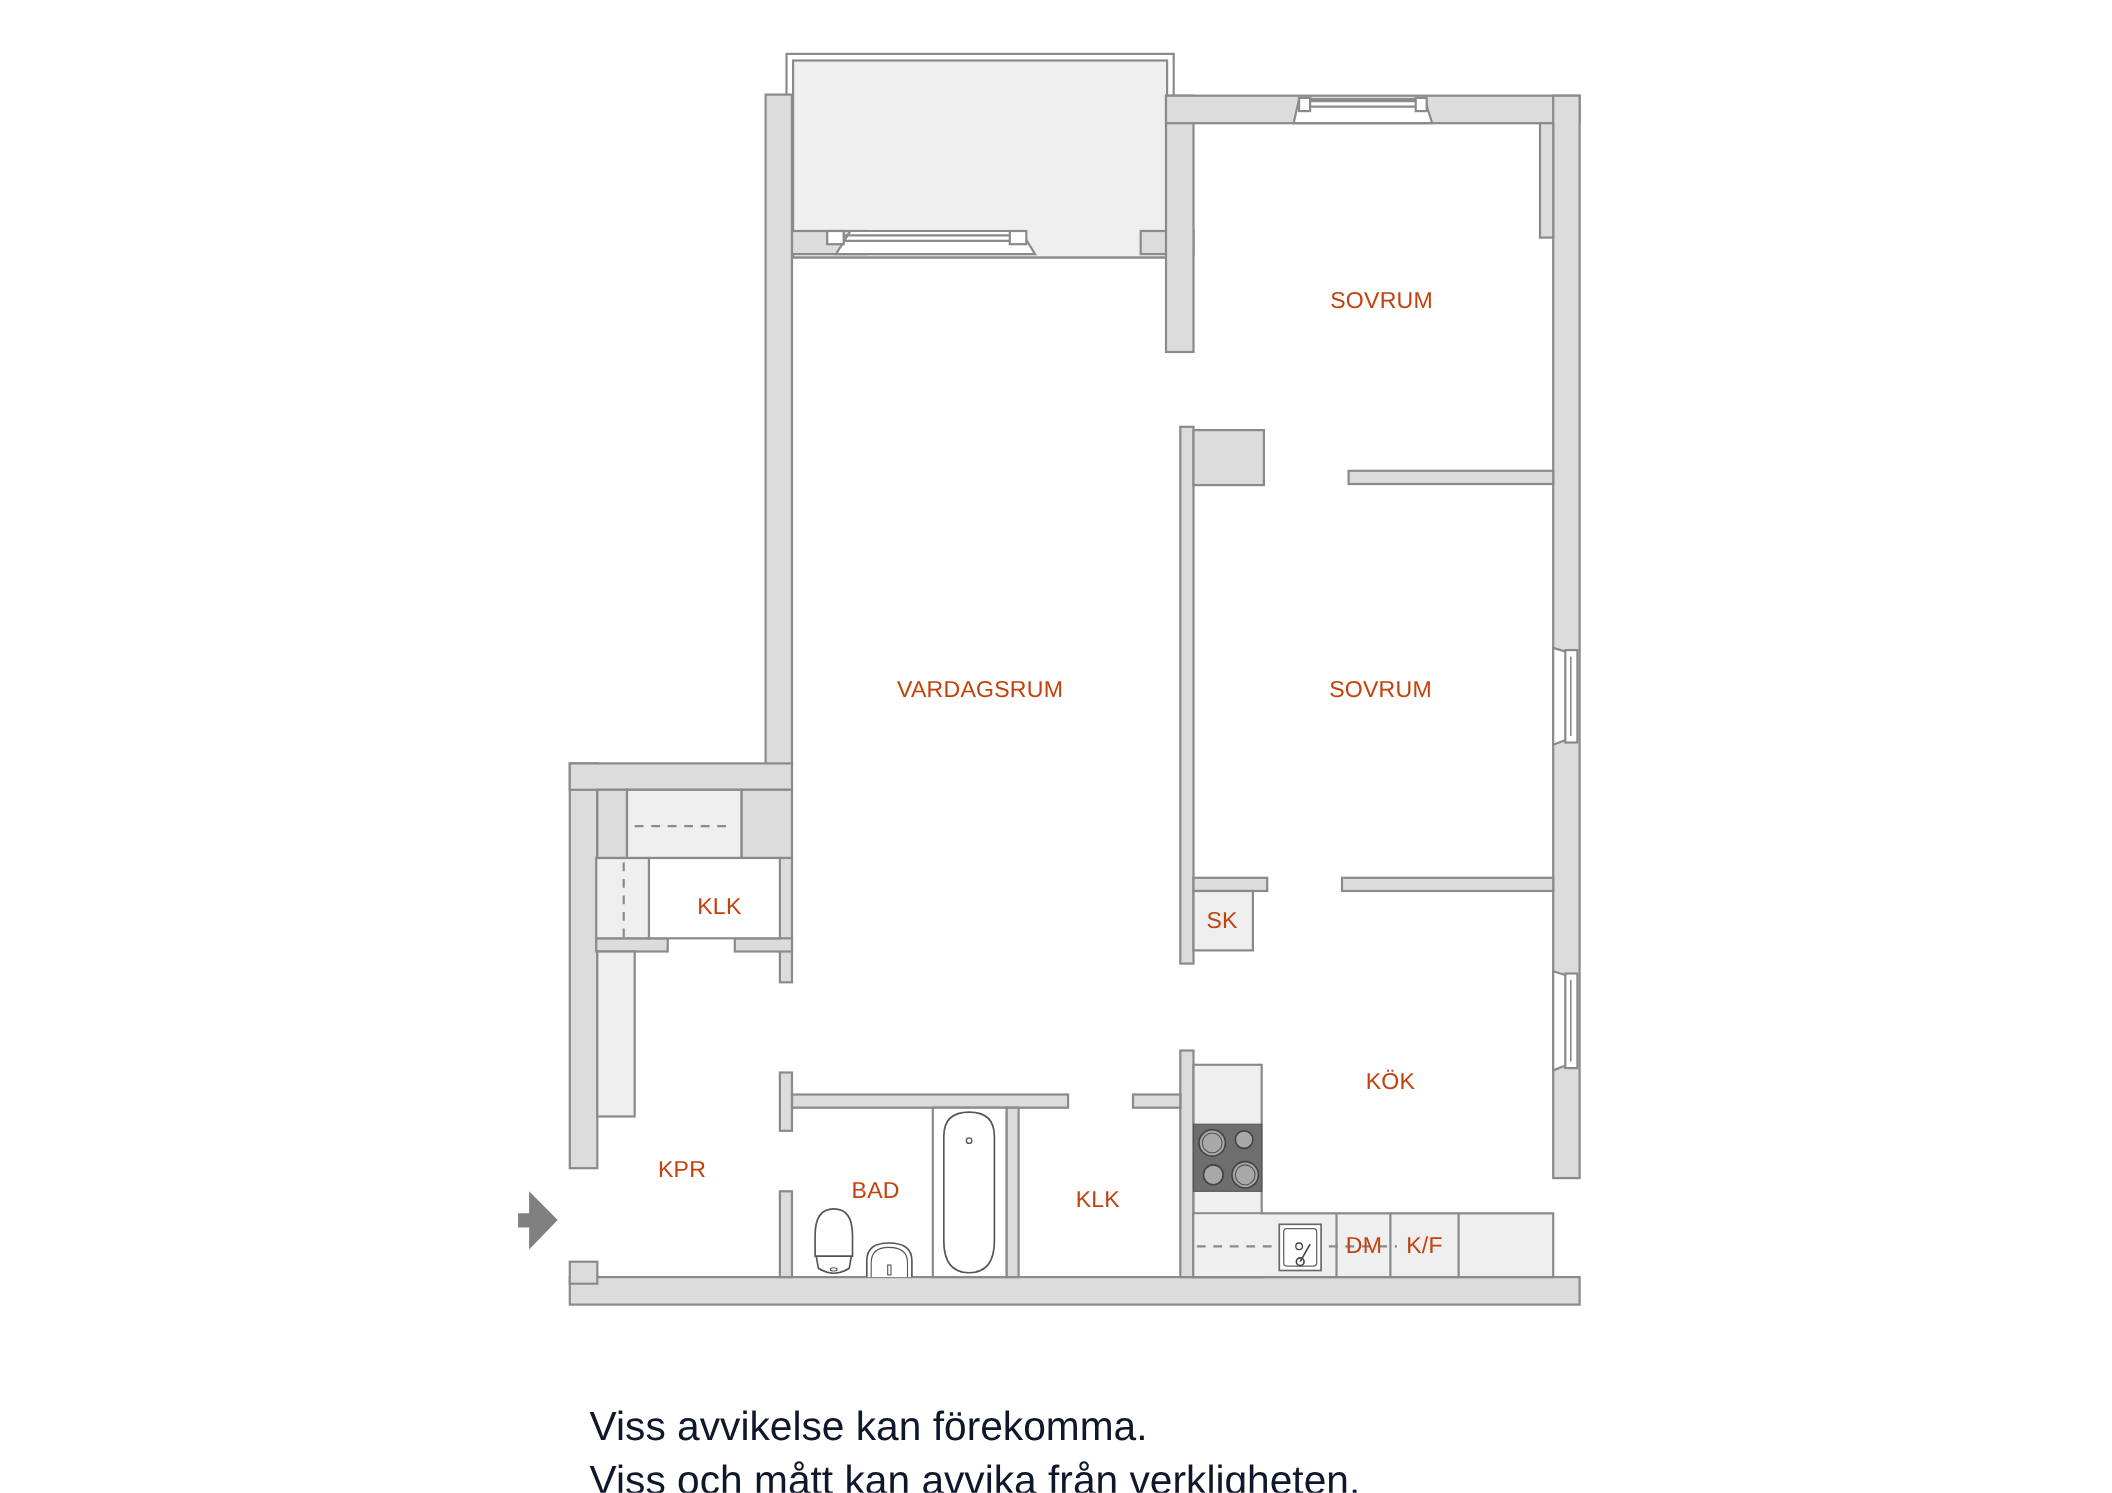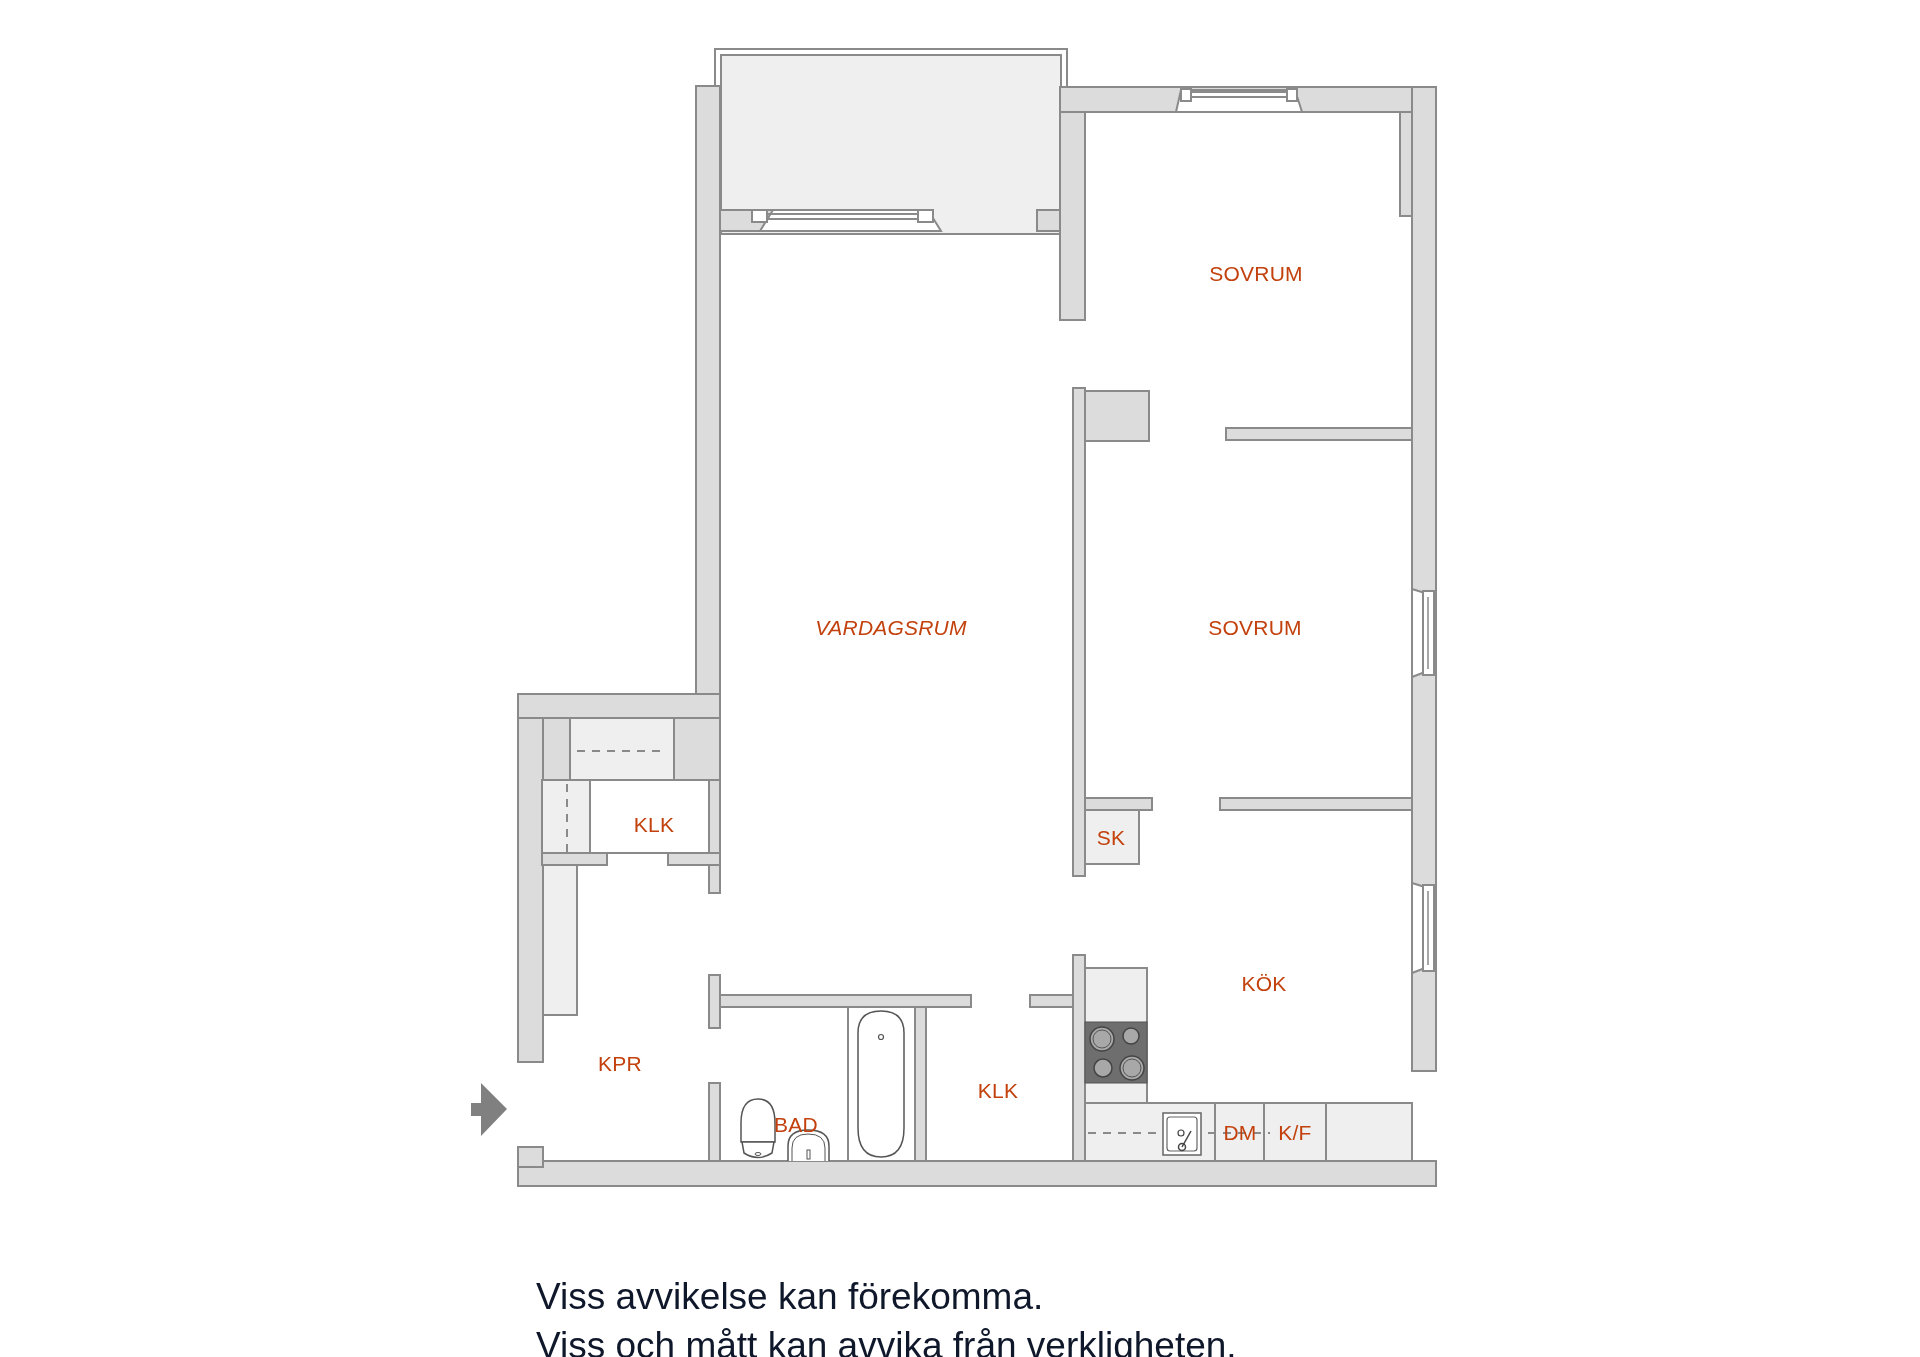--- a/index.html
+++ b/index.html
@@ -154,26 +154,26 @@
 
   <g>
     <path d="M788,1161 L788,1146 Q788,1130 808,1130 Q829,1130 829,1146 L829,1161" class="fixture"></path>
     <path d="M792,1161 L792,1148 Q792,1134 808,1134 Q825,1134 825,1148 L825,1161" fill="none" stroke="#555" stroke-width="1"></path>
     <rect x="807" y="1150" width="3" height="9" fill="none" stroke="#555" stroke-width="1"></rect>
   </g>
 
   <polygon points="471,1103 481,1103 481,1083 507,1109 481,1136 481,1116 471,1116" fill="#808080"></polygon>
 </svg>
 
-<div class="label" style="left:891px;top:628px;font-style:italic;">VARDAGSRUM</div>
+<div class="label" style="left:891px;top:628px;">VARDAGSRUM</div>
 <div class="label" style="left:1256px;top:274px;">SOVRUM</div>
 <div class="label" style="left:1255px;top:628px;">SOVRUM</div>
 <div class="label" style="left:1264px;top:984px;">KÖK</div>
 <div class="label" style="left:654px;top:825px;">KLK</div>
 <div class="label" style="left:998px;top:1091px;">KLK</div>
 <div class="label" style="left:620px;top:1064px;">KPR</div>
-<div class="label" style="left:796px;top:1083px;margin-top:42px;">BAD</div>
+<div class="label" style="left:796px;top:1083px;">BAD</div>
 <div class="label" style="left:1111px;top:838px;">SK</div>
 <div class="label" style="left:1240px;top:1133px;">DM</div>
 <div class="label" style="left:1295px;top:1133px;">K/F</div>
 
 <div class="note" style="top:1240px;">Viss avvikelse kan förekomma.</div>
 <div class="note" style="top:1289px;">Viss och mått kan avvika från verkligheten.</div>
 
 </body></html>

